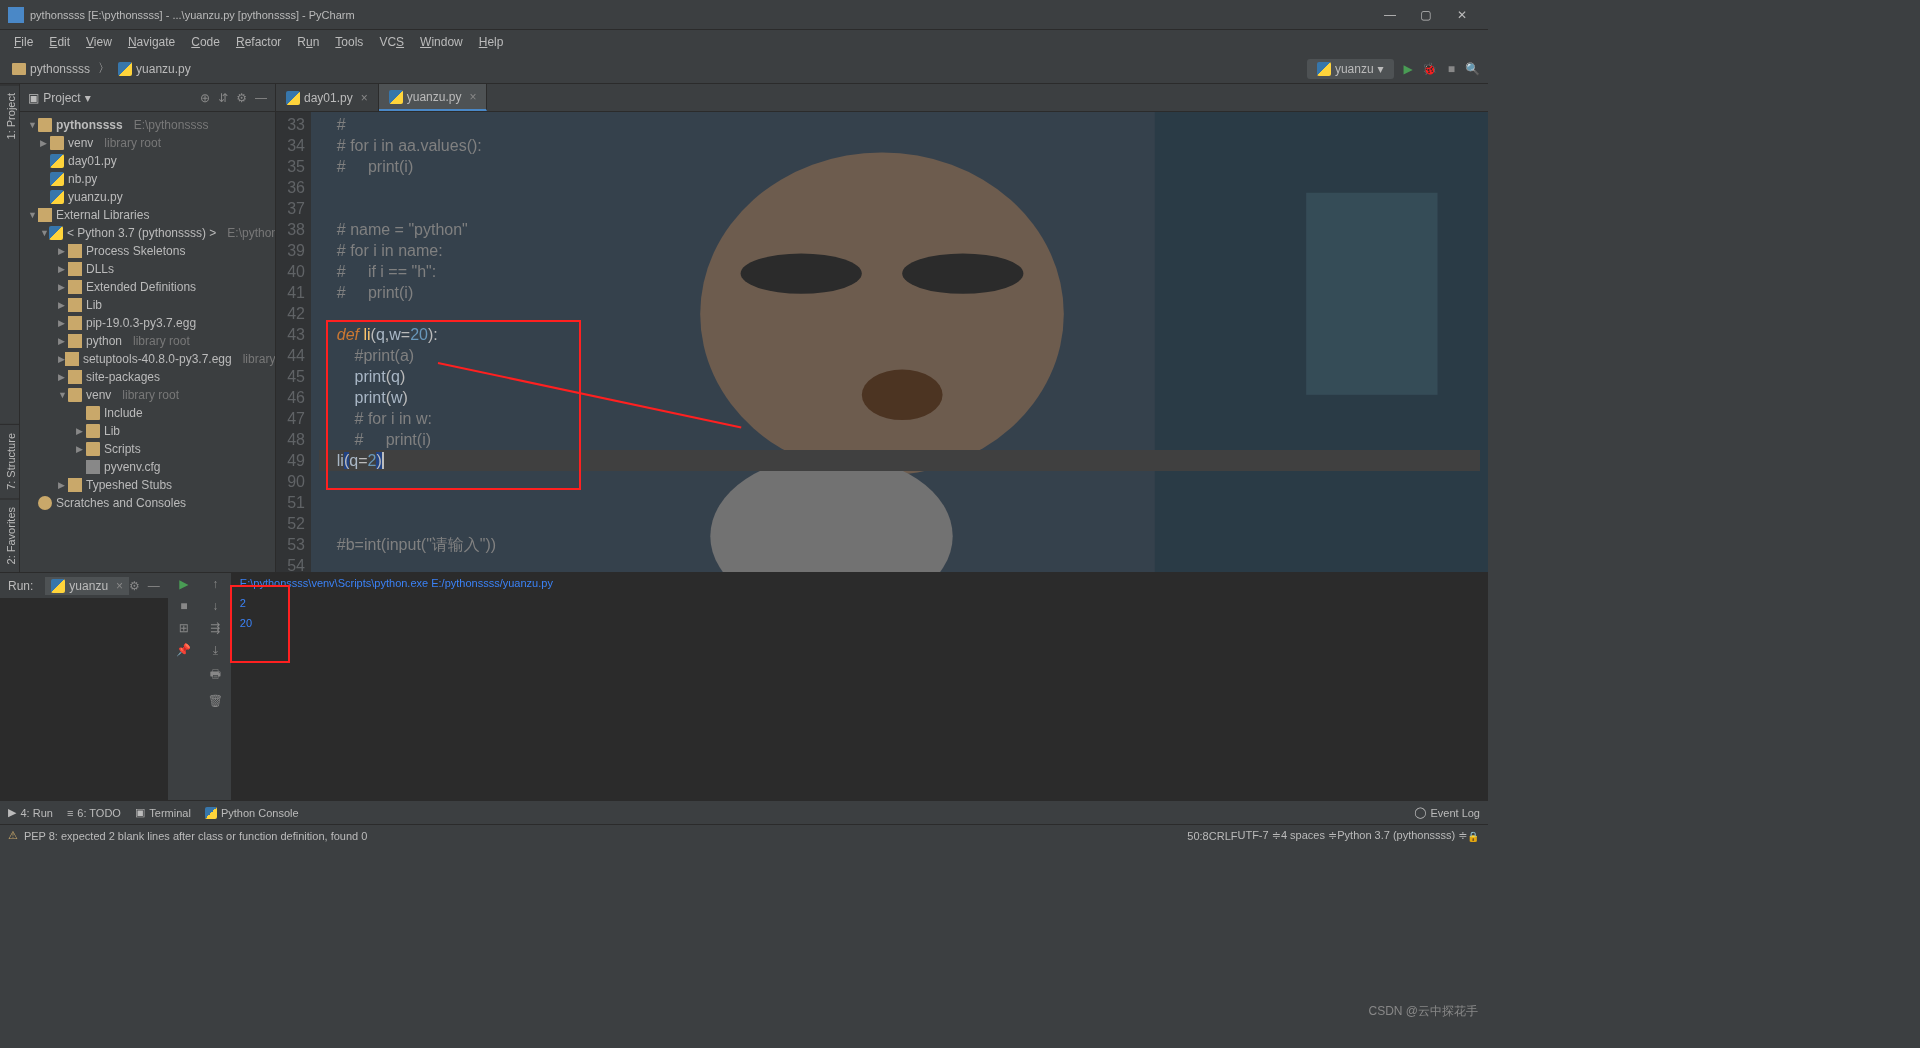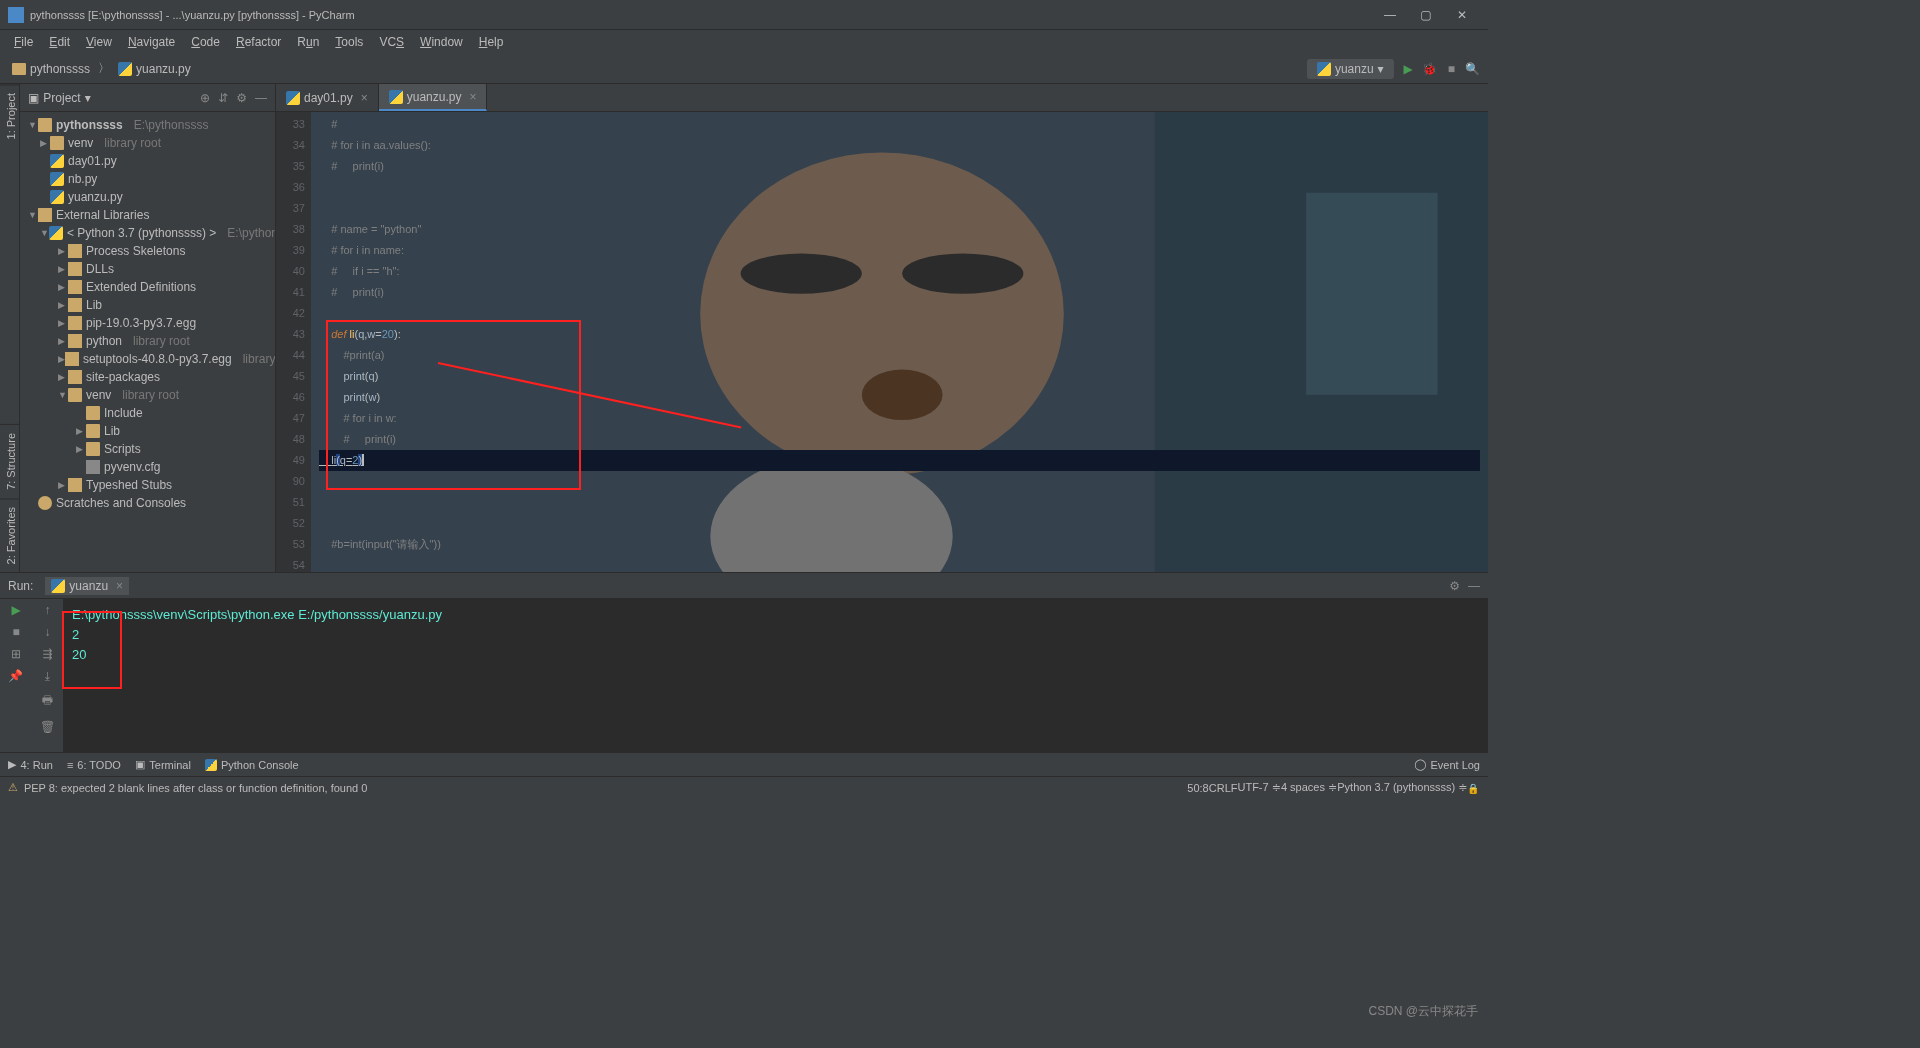--- a/index.html
+++ b/index.html
@@ -35,43 +35,43 @@
 .tree-indent-3 { padding-left: 56px; }
 .tree-arrow { width: 10px; color: #888; font-size: 9px; }
 .tree-icon { width: 14px; height: 14px; margin-right: 4px; flex-shrink: 0; }
 .lib-icon { background: #c9a86a; }
 .tree-hint { color: #787878; margin-left: 11px; }
 .editor-area { flex: 1; display: flex; flex-direction: column; background: #2b2b2b; position: relative; }
 .editor-tabs { height: 28px; display: flex; background: #3c3f41; border-bottom: 1px solid #2b2b2b; }
 .editor-tab { display: flex; align-items: center; padding: 0 10px; gap: 4px; border-right: 1px solid #2b2b2b; cursor: pointer; font-size: 12px; }
 .editor-tab.active { background: #4e5254; border-bottom: 2px solid #4a88c7; }
 .tab-close { color: #888; margin-left: 4px; }
-.code-area { flex: 1; display: flex; font-family: "Consolas", monospace; font-size: 11px; position: relative; overflow: hidden; }
+.code-area { flex: 1; display: flex; font-family: "Consolas", monospace; font-size: 16px; position: relative; overflow: hidden; }
 .bg-image { position: absolute; inset: 0; opacity: 0.35; z-index: 0; }
 .gutter { width: 35px; background: #313335; text-align: right; padding: 2px 6px 2px 2px; color: #606366; z-index: 1; position: relative; }
 .gutter-line { height: 21px; line-height: 21px; }
 .code-content { flex: 1; padding: 2px 8px; z-index: 1; position: relative; }
 .code-line { height: 21px; line-height: 21px; white-space: pre; }
 .comment { color: #808080; }
 .keyword { color: #cc7832; font-style: italic; }
 .func { color: #ffc66d; }
 .param { color: #a9b7c6; }
 .num { color: #6897bb; }
 .call { color: #a9b7c6; text-align: right; }
 .highlight-box { position: absolute; border: 2px solid #ff2020; z-index: 5; pointer-events: none; }
 .red-line { position: absolute; height: 2px; background: #ff2020; transform-origin: left center; z-index: 5; }
-.caret-line { background: #0f172a; text-decoration: underline; }
+.caret-line { background: #404040; }
 .cursor-mark { border-right: 2px solid #bbb; }
 .selection { background: #214283; }
-.run-panel { border-top: 1px solid #2b2b2b; background: #2b2b2b; height: 180px; display: flex; flex-direction: column; }
+.run-panel { border-top: 1px solid #2b2b2b; background: #2b2b2b; height: 228px; display: flex; }
 .run-header { height: 26px; display: flex; align-items: center; padding: 0 8px; background: #3c3f41; border-bottom: 1px solid #2b2b2b; }
 .run-body { flex: 1; display: flex; }
 .run-toolbar { width: 32px; background: #3c3f41; display: flex; flex-direction: column; align-items: center; padding: 4px 0; gap: 8px; }
 .run-toolbar2 { width: 32px; background: #3c3f41; display: flex; flex-direction: column; align-items: center; padding: 4px 0; gap: 8px; border-right: 1px solid #2b2b2b; }
-.console { flex: 1; padding: 6px 8px; font-family: "Consolas", monospace; font-size: 13px; color: #5eead4; position: relative; }
+.console { flex: 1; padding: 0 8px; font-family: "Consolas", monospace; font-size: 11px; color: #3b82f6; position: relative; }
 .console-line { line-height: 20px; white-space: pre; }
 .bottom-bar { height: 24px; background: #3c3f41; border-top: 1px solid #2b2b2b; display: flex; align-items: center; padding: 0 8px; gap: 14px; font-size: 11px; }
 .bottom-item { display: flex; align-items: center; gap: 4px; cursor: pointer; }
 .status-bar { height: 22px; background: #3c3f41; display: flex; align-items: center; padding: 0 8px; font-size: 11px; border-top: 1px solid #2b2b2b; }
 .status-left { flex: 1; display: flex; align-items: center; gap: 6px; }
 .warn-icon { color: #c9a86a; }
 .status-right { display: flex; gap: 0; align-items: center; }
 .watermark { position: absolute; bottom: 28px; right: 10px; color: #888; font-size: 12px; z-index: 100; }
 .lock-icon::before { content: "🔒"; font-size: 10px; }
 .scratch-icon { width: 14px; height: 14px; background: #c9a86a; border-radius: 50%; }

